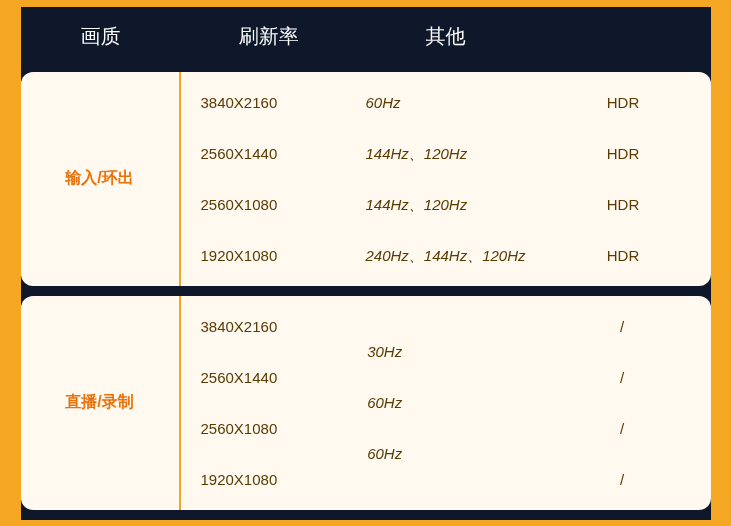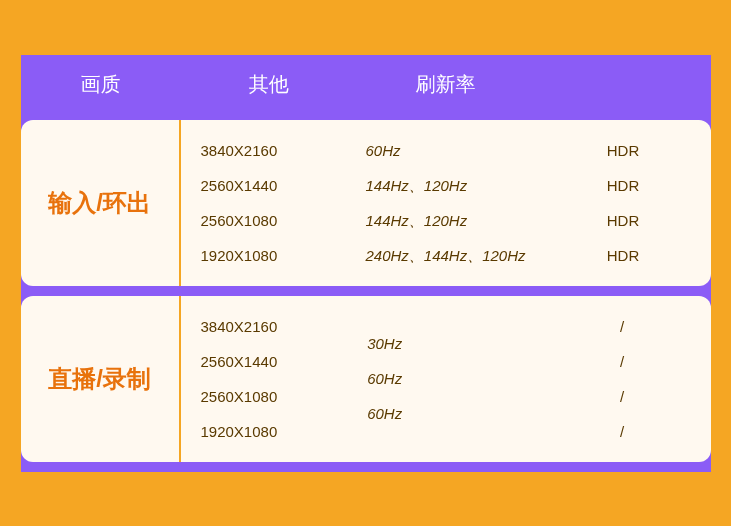--- a/index.html
+++ b/index.html
@@ -13,21 +13,21 @@
       height: 526px;
       background: #f5a623;
       display: flex;
       align-items: center;
       justify-content: center;
       font-family: "PingFang SC", "Microsoft YaHei", "SimHei", sans-serif;
     }
 
     .table-container {
       width: 690px;
-      background: #8b5cf6;
+      background: #0f172a;
     }
 
     
     .header-row {
       display: grid;
       grid-template-columns: 160px 1fr 1fr 1fr;
       margin-bottom: 6px;
     }
 
     .header-cell {
@@ -49,39 +49,39 @@
     .data-row {
       display: grid;
       grid-template-columns: 160px 1fr 1fr 1fr;
     }
 
     .row-label-cell {
       display: flex;
       align-items: center;
       justify-content: center;
       color: #e8720c;
-      font-size: 24px;
+      font-size: 16px;
       font-weight: 600;
       padding: 20px 10px;
       border-right: 2px solid #f5a623;
       min-height: 160px;
     }
 
     .col-group {
       grid-column: 2 / 5;
       display: grid;
       grid-template-columns: 1fr 1fr 1fr;
     }
 
     .sub-col {
       padding: 20px 10px;
       display: flex;
       flex-direction: column;
       justify-content: center;
-      gap: 14px;
+      gap: 30px;
     }
 
     .sub-col:not(:last-child) {
       border-right: none;
     }
 
     .cell-value {
       color: #5a3a00;
       font-size: 15px;
       line-height: 1.4;
@@ -103,22 +103,22 @@
       align-items: center;
     }
   </style>
 </head>
 <body>
 
 <div class="table-container">
 
   <div class="header-row">
     <div class="header-cell">画质</div>
+    <div class="header-cell">刷新率</div>
     <div class="header-cell">其他</div>
-    <div class="header-cell">刷新率</div>
   </div>
 
   <div class="data-section">
     <div class="data-row">
       <div class="row-label-cell">输入/环出</div>
       <div class="col-group">
         <div class="sub-col col-resolution">
           <span class="cell-value">3840X2160</span>
           <span class="cell-value">2560X1440</span>
           <span class="cell-value">2560X1080</span>

